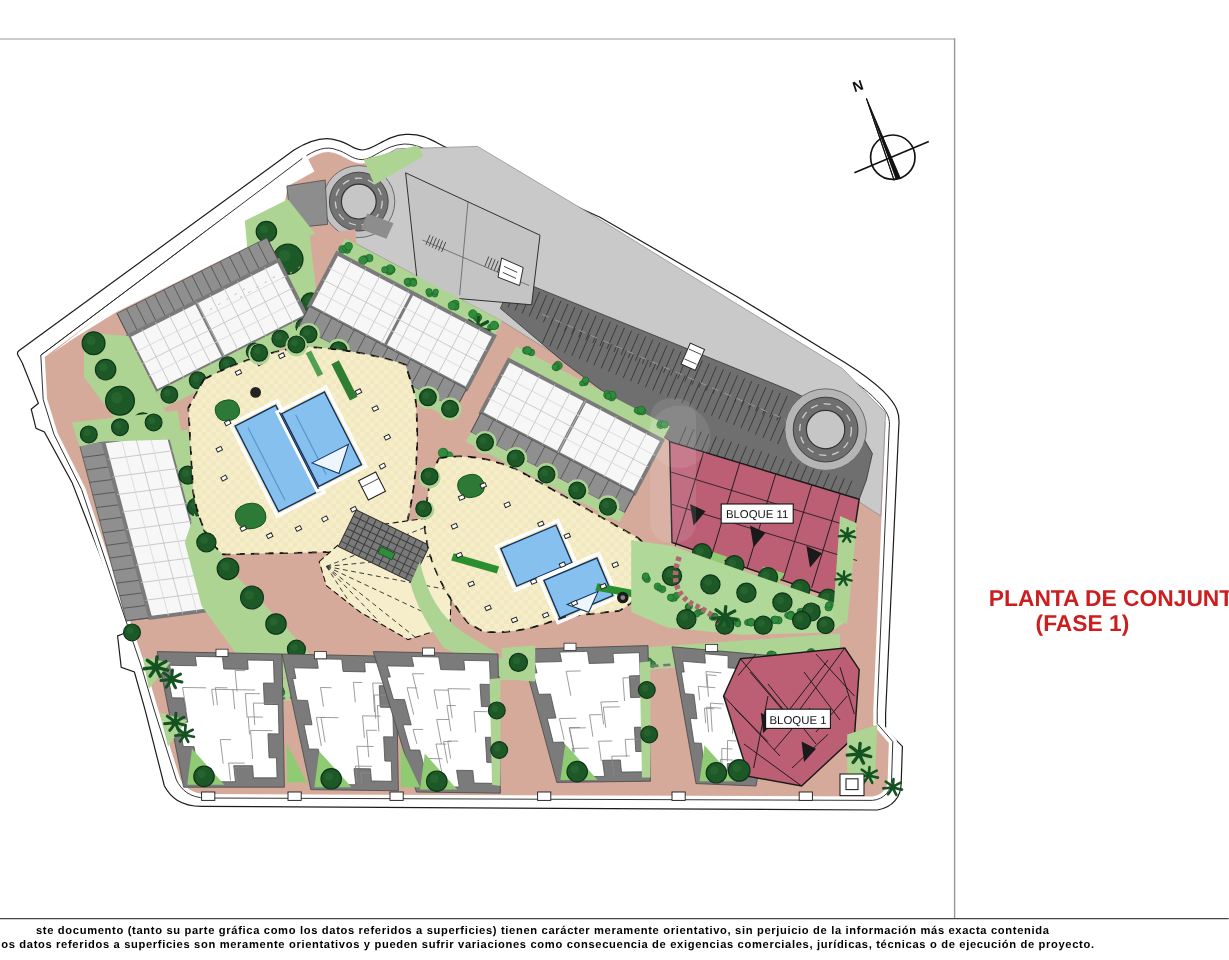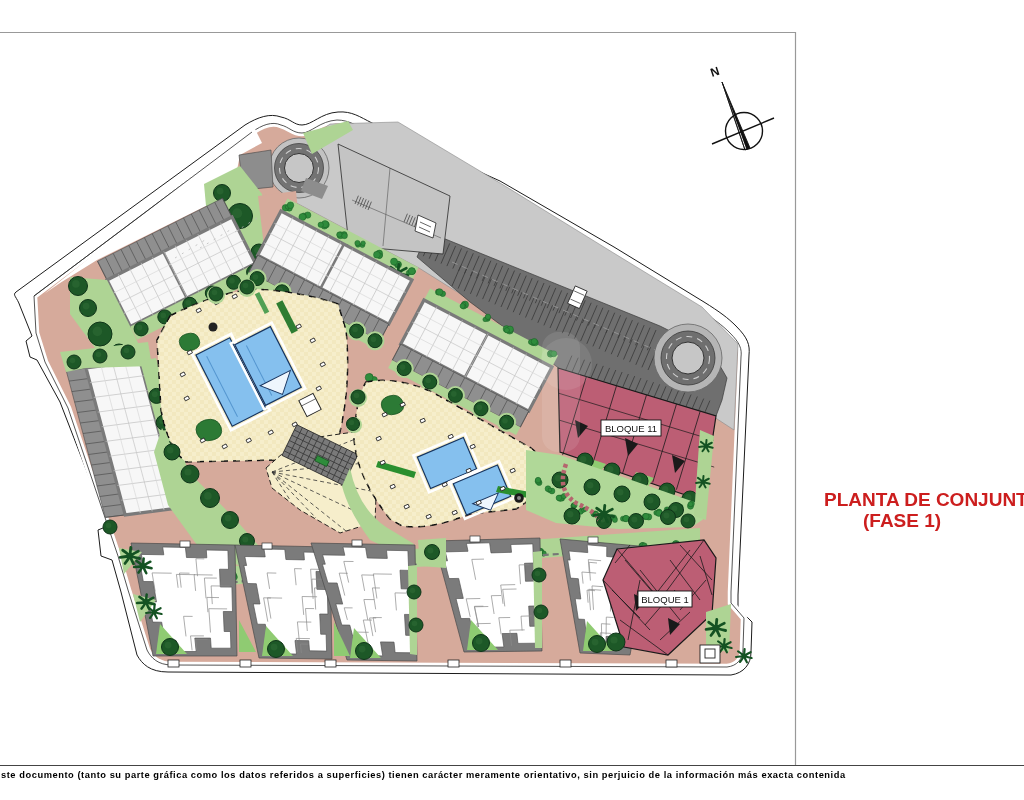--- a/index.html
+++ b/index.html
@@ -1160,15 +1160,16 @@
 
 <circle cx="744" cy="131" r="18.5" fill="none" stroke="#111" stroke-width="1.4"></circle>
 
 <line x1="712.0" y1="144.0" x2="774.0" y2="118.0" stroke="#111" stroke-width="1.4"></line>
 </svg>
 
 <div class="title" style="left:824px;top:489px;">PLANTA DE CONJUNTO</div>
 
 <div class="title" style="left:863px;top:510px;">(FASE 1)</div>
 
-<div class="disc" style="left:1px;top:770px;">ste documento (tanto su parte gráfica como los datos referidos a superficies) tienen carácter meramente orientativo, sin perjuicio de la información más exacta contenida</div>
-
+<div class="disc" style="left:1px;top:770px;padding-left:29px;">ste documento (tanto su parte gráfica como los datos referidos a superficies) tienen carácter meramente orientativo, sin perjuicio de la información más exacta contenida</div>
+
+<div class="disc" style="left:1px;top:782px;">os datos referidos a superficies son meramente orientativos y pueden sufrir variaciones como consecuencia de exigencias comerciales, jurídicas, técnicas o de ejecución de proyecto.</div>
 </div>
 
 </body></html>

